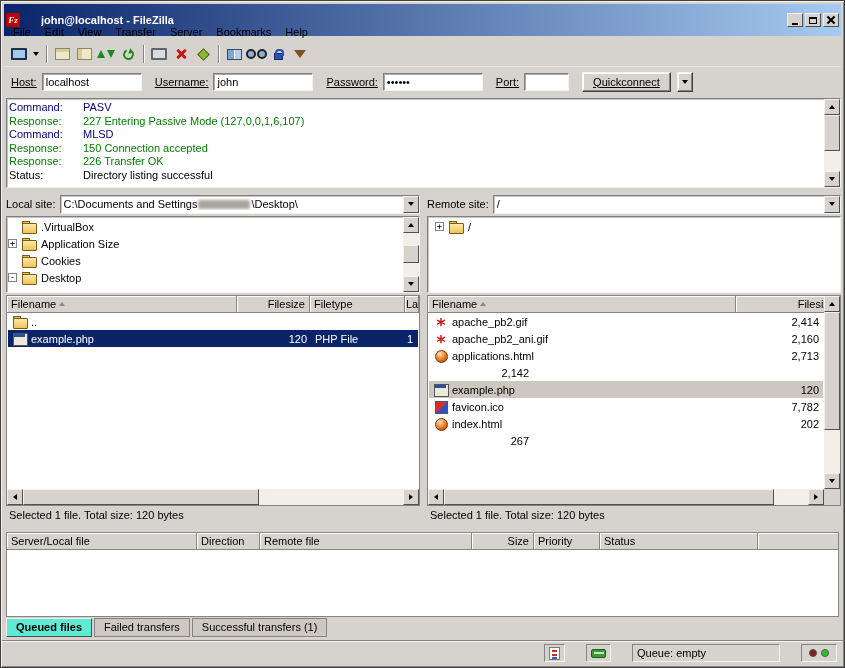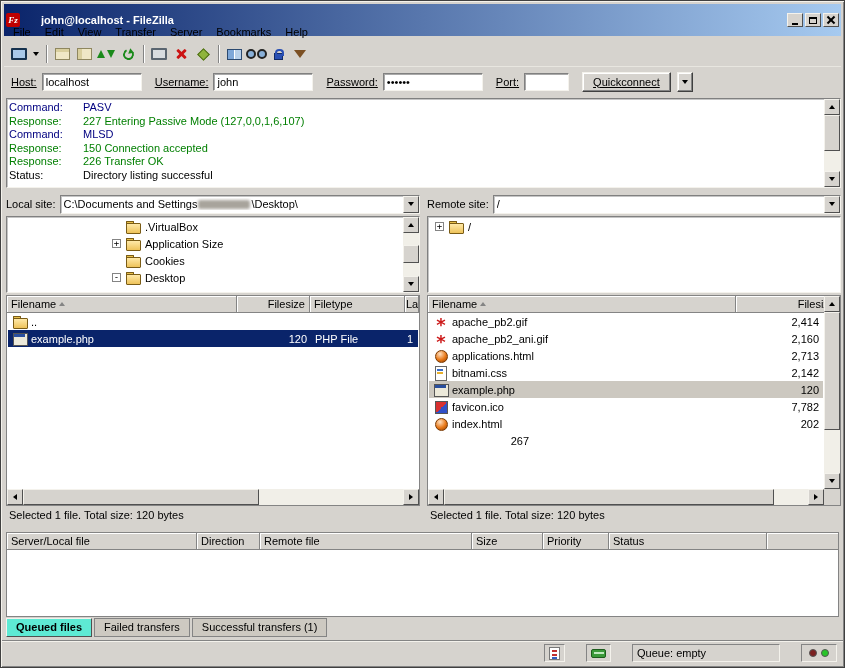--- a/index.html
+++ b/index.html
@@ -92,21 +92,21 @@
   .combo{flex:1;height:19px;background:#fff;border:1px solid;border-color:#808080 #f4f2ec #f4f2ec #808080;box-shadow:inset 1px 1px 0 rgba(64,64,64,.3);display:flex;align-items:center;padding-left:3px;overflow:hidden}
   .combo-text{flex:1;white-space:nowrap;overflow:hidden}
   .combo-dd{width:16px;height:17px;background:#d6d3ce;border:1px solid;border-color:#f4f2ec #505050 #505050 #f4f2ec;display:flex;align-items:center;justify-content:center;flex:none}
   .redact{display:inline-block;width:52px;height:9px;background:#a8a49c;filter:blur(1.5px);border-radius:2px;vertical-align:-1px;margin:0 1px}
   .treepane{position:absolute;top:215px;height:77px;background:#fff;border:1px solid;border-color:#808080 #f4f2ec #f4f2ec #808080;box-shadow:inset 1px 1px 0 rgba(64,64,64,.3);overflow:hidden}
   .treepane.local-tree{left:5px;width:414px}
   .treepane.remote-tree{left:426px;width:414px}
   .tree-rows{position:absolute;top:1px;left:1px;right:1px;bottom:1px;overflow:hidden}
   .local-tree .tree-rows{right:17px}
   .tree-row{height:17px;display:flex;align-items:center;gap:4px;white-space:nowrap}
-  .local-tree .tree-row{padding-left:104px}
+  .local-tree .tree-row{}
   .remote-tree .tree-row{padding-left:6px}
   .expander{width:9px;height:9px;border:1px solid #848484;background:#fff;font:9px/7px "DejaVu Sans Mono",monospace;text-align:center;flex:none}
   .expander.no-exp{visibility:hidden}
 
   
   .icon{width:16px;height:13px;flex:none;position:relative;display:inline-block}
   .ic-folder::before{content:"";position:absolute;left:1px;top:1px;width:6px;height:3px;background:#e8c04a;border:1px solid #7a5c16;border-bottom:none;border-radius:1px 1px 0 0}
   .ic-folder::after{content:"";position:absolute;left:1px;top:3px;width:13px;height:9px;background:linear-gradient(180deg,#ffe9a8,#eec35a);border:1px solid #7a5c16;border-radius:1px}
   .ic-php::before{content:"";position:absolute;left:1px;top:1px;width:13px;height:11px;border:1px solid #555;background:#ece9da}
   .ic-php::after{content:"";position:absolute;left:2px;top:2px;width:11px;height:3px;background:#2a4f9e}
@@ -152,21 +152,21 @@
   .pane-status{position:absolute;top:506px;height:16px;display:flex;align-items:center;padding-left:3px}
   .pane-status.local{left:5px;width:414px}
   .pane-status.remote{left:426px;width:414px}
 
   
   .queue-panel{position:absolute;left:5px;right:5px;top:531px;height:85px;background:#fff;border:1px solid #848484;overflow:hidden}
   .queue-header{display:flex;height:17px}
   .queue-header .fl-hcell:nth-of-type(1){width:190px}
   .queue-header .fl-hcell:nth-of-type(2){width:63px}
   .queue-header .fl-hcell:nth-of-type(3){width:212px}
-  .queue-header .fl-hcell:nth-of-type(4){width:71px;justify-content:flex-start}
+  .queue-header .fl-hcell:nth-of-type(4){width:62px;justify-content:flex-end}
   .queue-header .fl-hcell:nth-of-type(5){width:66px}
   .queue-header .fl-hcell:nth-of-type(6){width:158px}
   .queue-header::after{content:"";flex:1;background:#d6d3ce;border-bottom:1px solid #848484;box-shadow:inset 1px 1px 0 #fff}
   .queue-hcell{text-overflow:ellipsis}
   .queue-body{position:absolute;left:1px;right:1px;top:17px;bottom:1px;background:#fff}
   .queue-tabs{position:absolute;left:5px;top:617px;height:19px;display:flex;gap:2px}
   .qtab{padding:2px 9px 3px;background:#cdc9c1;border:1px solid #848484;display:flex;align-items:center;white-space:nowrap}
   .qtab.active{background:#5eead4;font-weight:bold;border-color:#f4f2ec #505050 #505050 #f4f2ec}
 
   
@@ -473,24 +473,20 @@
 
         <div class="fl-row">
           <span class="fc name">
             <i class="icon ic-html"></i>
             <span>applications.html</span>
           </span>
           <span class="fc size">2,713</span>
         </div>
 
         <div class="fl-row">
-          <span class="fc name">
-            <i class="icon ic-css"></i>
-            <span>bitnami.css</span>
-          </span>
           <span class="fc size">2,142</span>
         </div>
 
         <div class="fl-row selected-inactive">
           <span class="fc name">
             <i class="icon ic-php"></i>
             <span>example.php</span>
           </span>
           <span class="fc size">120</span>
         </div>

